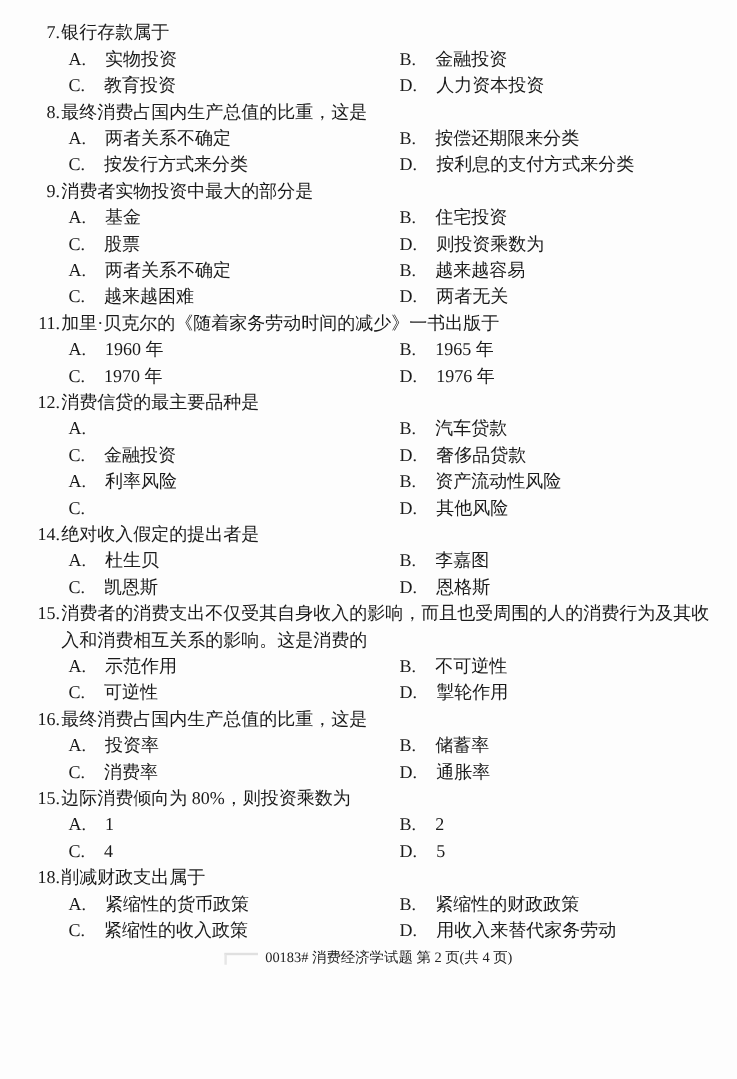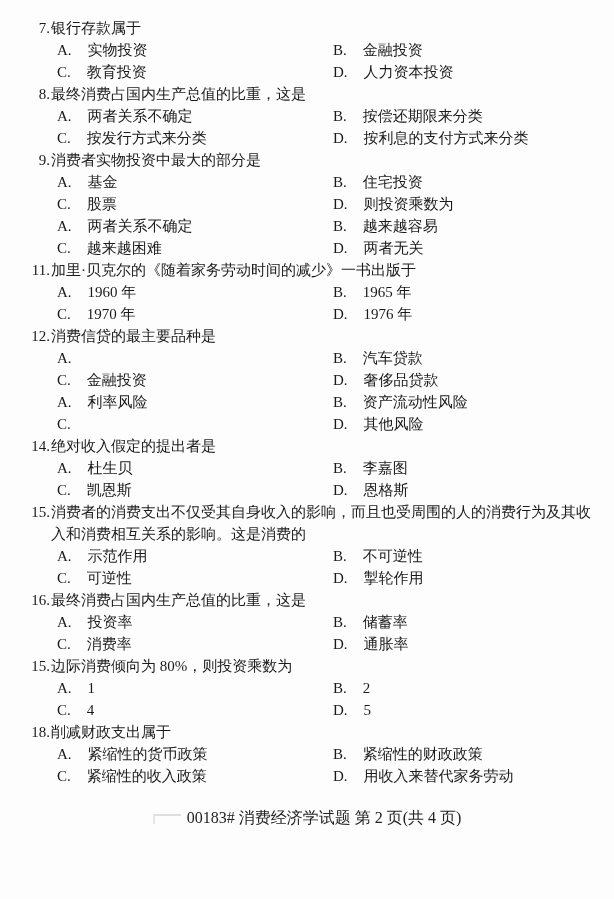--- a/index.html
+++ b/index.html
@@ -31,25 +31,24 @@
   .opt-row {
     display: flex;
     min-height: 22px;
     line-height: 22px;
     padding-left: 57px;
   }
   .opt { display: flex; }
   .opt-first { flex: 0 0 276px; }
   .opt-text { margin-left: 16px; white-space: nowrap; }
   .footer-row {
-    margin-top: 20px;
     height: 22px;
     line-height: 22px;
     text-align: center;
-    font-size: 16px;
+    font-size: 12px;
     color: #222222;
   }
   .scan-artifact {
     display: inline-block;
     width: 26px;
     height: 8px;
     border-top: 2px solid #c9c9c9;
     border-left: 2px solid #d4d4d4;
     opacity: 0.55;
     margin-right: 6px;

